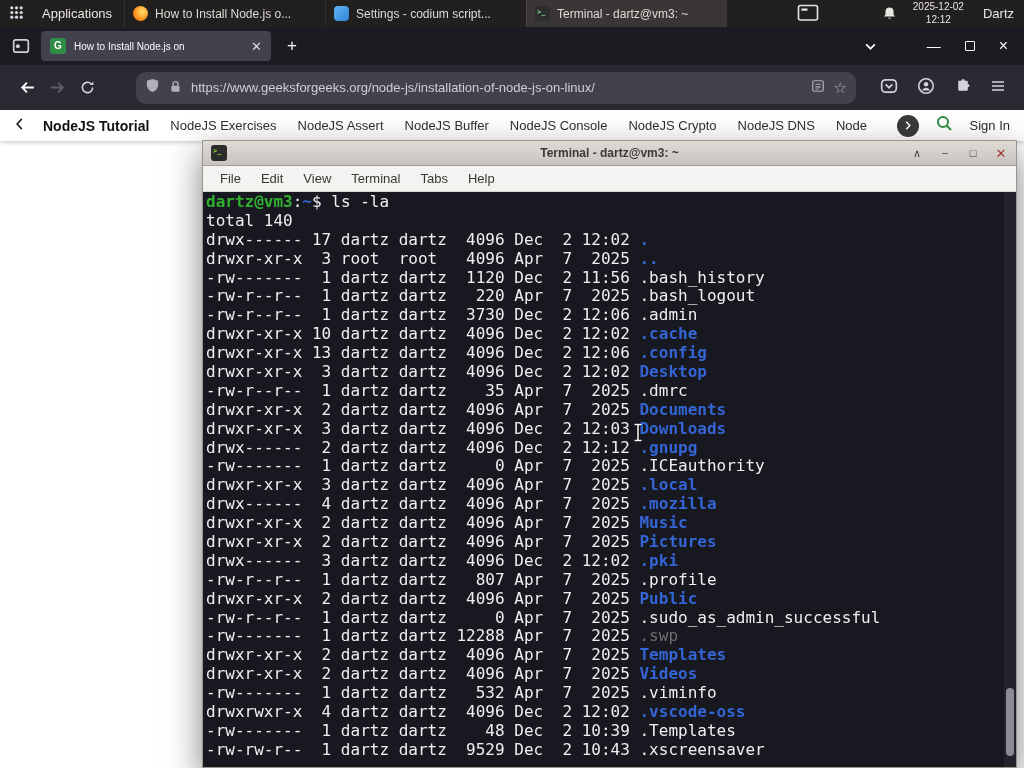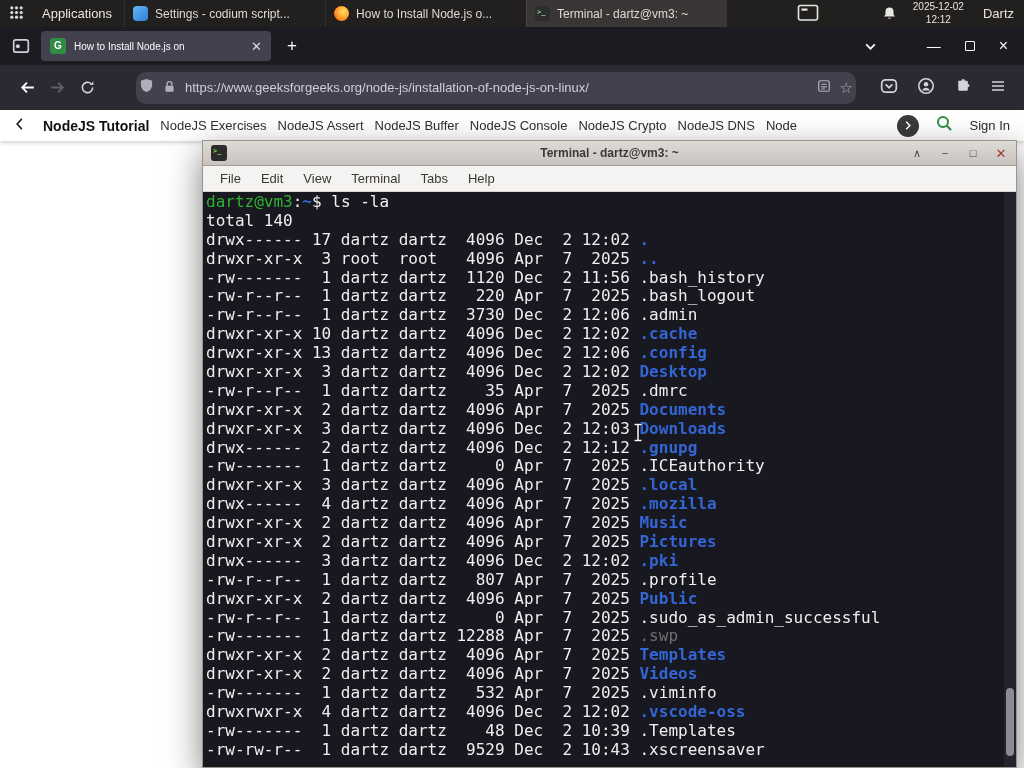--- a/index.html
+++ b/index.html
@@ -34,48 +34,48 @@
   .newtab{color:#fbfbfe;font-size:17px;margin-left:8px;width:26px;text-align:center}
   .tab-spacer{flex:1}
   .alltabs{margin-right:50px;display:flex}
   .winctl{display:flex;align-items:center;gap:24px;padding-right:8px;color:#fbfbfe}
   .wc-min{font-size:14px}
   .wc-max{width:10px;height:10px;border:1.5px solid #fbfbfe;border-radius:1px}
   .wc-close{font-size:16px}
 
   .navbar{height:45px;background:#2b2a33;display:flex;align-items:center;padding:0 12px;color:#fbfbfe}
   .nav-ico{width:30px;height:30px;display:flex;align-items:center;justify-content:center;flex:none}
-  .urlbar{flex:1;height:32px;background:#42414d;border-radius:10px;display:flex;align-items:center;gap:9px;padding:0 3px;margin:0 24px 0 34px;min-width:0}
+  .urlbar{flex:1;height:32px;background:#42414d;border-radius:10px;display:flex;align-items:center;gap:9px;padding:0 9px;margin:0 24px 0 34px;min-width:0}
   .url-text{flex:1;font-size:13px;color:#cfcfd7;white-space:nowrap;overflow:hidden;min-width:0}
   .star{font-size:15px;color:#b0b0bb;line-height:1}
   .nav-right{display:flex;align-items:center;gap:19px;padding-right:6px}
 
   .sitenav{height:31px;background:#fff;display:flex;align-items:center;padding:0 14px;gap:18px;box-shadow:0 2px 4px rgba(0,0,0,.18);position:relative;z-index:2}
-  .nav-items{display:flex;gap:11px;align-items:center;overflow:hidden;flex:1;min-width:0}
+  .nav-items{display:flex;gap:21px;align-items:center;overflow:hidden;flex:1;min-width:0}
   .nav-item{font-size:13px;color:#2f2f2f;white-space:nowrap;flex:none}
   .nav-item.primary{font-weight:bold;font-size:14px;color:#111}
   .sn-right{display:flex;align-items:center;gap:17px;flex:none}
   .circle-btn{width:22px;height:22px;border-radius:50%;background:#3a3a3a;display:flex;align-items:center;justify-content:center;flex:none}
   .signin{font-size:13px;color:#2b2b2b;font-weight:500;white-space:nowrap}
   .page{position:absolute;left:0;top:141px;right:0;bottom:0;background:#fff}
 
   
   #terminal{position:absolute;left:202px;top:140px;width:815px;height:628px;border:1px solid #9a948d;box-shadow:0 12px 32px rgba(0,0,0,.5);z-index:10;display:flex;flex-direction:column;background:#181820}
   .titlebar{height:25px;flex:none;background:linear-gradient(#dedad6,#c8c3be);border-bottom:1px solid #a49e97;display:flex;align-items:center;padding:0 8px;position:relative}
   .term-ico{width:16px;height:16px;background:#2c2c2c;border-radius:3px;position:relative;flex:none}
   .term-ico::after{content:">_";position:absolute;left:2px;top:3px;color:#8ae234;font:bold 7px/1 "DejaVu Sans Mono",monospace}
   .tb-title-c{position:absolute;left:0;right:0;text-align:center;font-size:12px;font-weight:bold;color:#3b3936;pointer-events:none}
   .tb-btns{margin-left:auto;display:flex;align-items:center;gap:14px;color:#45433f;font-size:11px;position:relative;z-index:1}
   .tb-btns span{width:14px;text-align:center}
   .tb-btns .close{color:#9e3a30;font-size:13px}
   .menubar{height:26px;flex:none;background:#f4f3f1;border-bottom:1px solid #d9d5d0;display:flex;align-items:center;padding-left:7px}
   .menu-item{padding:0 10px;font-size:13px;color:#3a3833}
   .term-body{flex:1;position:relative;background:#181820;color:#efefef;font:16px/18.9px "DejaVu Sans Mono",monospace;overflow:hidden;padding:1px 0 0 3px}
   .tline{height:18.9px;white-space:pre}
-  .green{color:#30b030;font-weight:normal}
+  .green{color:#30b030;font-weight:bold}
   .blue,.dir{color:#3465d4;font-weight:bold}
   .dim{color:#6f6f6f}
   .scroll-track{position:absolute;right:0;top:0;bottom:0;width:12px;background:rgba(255,255,255,.05)}
   .scroll-thumb{position:absolute;right:2px;top:496px;width:8px;height:68px;background:#8b8b94;border-radius:4px}
   .ibeam{position:absolute;left:429px;top:231px}
 </style>
 </head>
 <body>
 
 <header id="panel">
@@ -94,27 +94,27 @@
             <circle cx="13" cy="13" r="1.7"></circle>
           </g>
         </svg>
     </span>
     <span>Applications</span>
   </div>
 
   <div class="win-buttons">
 
       <div class="win-btn">
+        <span class="tb-icon firefox"></span>
+        <span class="tb-title">How to Install Node.js o...</span>
+      </div>
+
+      <div class="win-btn">
         <span class="tb-icon codium"></span>
         <span class="tb-title">Settings - codium script...</span>
-      </div>
-
-      <div class="win-btn">
-        <span class="tb-icon firefox"></span>
-        <span class="tb-title">How to Install Node.js o...</span>
       </div>
 
       <div class="win-btn active">
         <span class="tb-icon terminal"></span>
         <span class="tb-title">Terminal - dartz@vm3: ~</span>
       </div>
     </div>
 
   <div class="tray">
     <svg width="24" height="21" viewBox="0 0 24 21">

